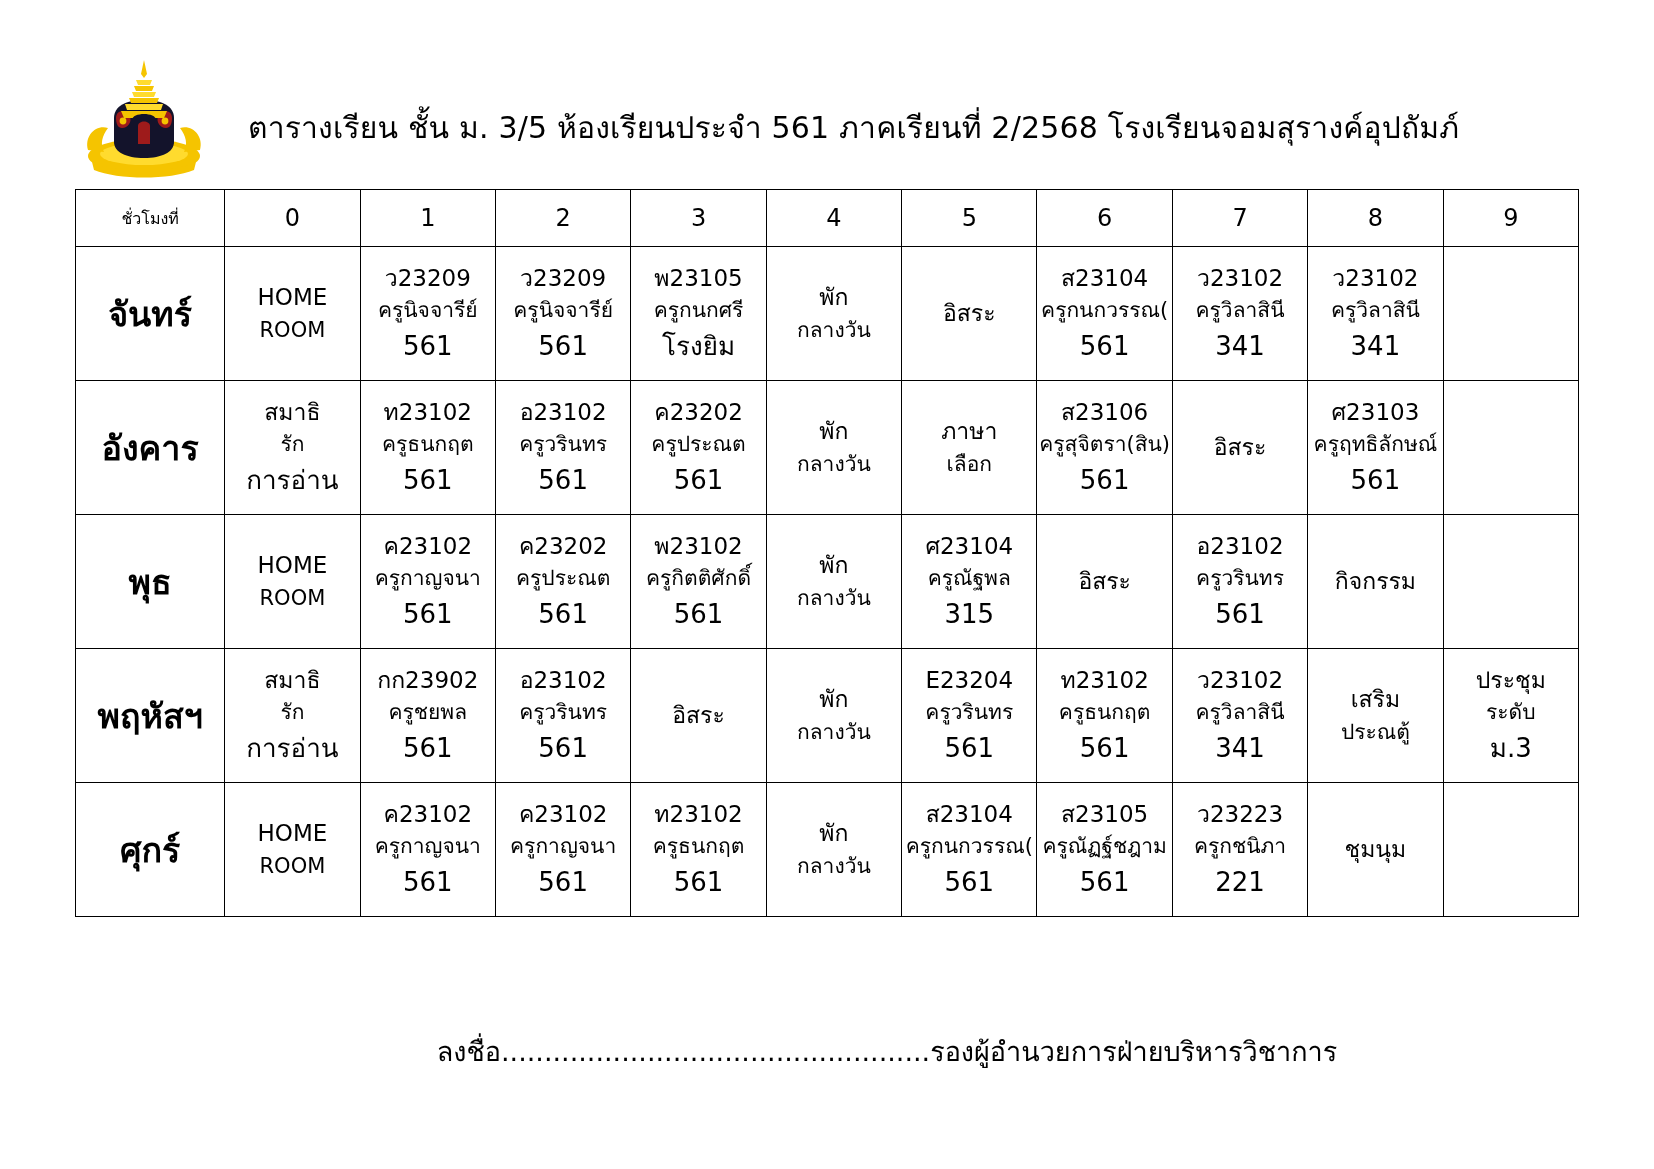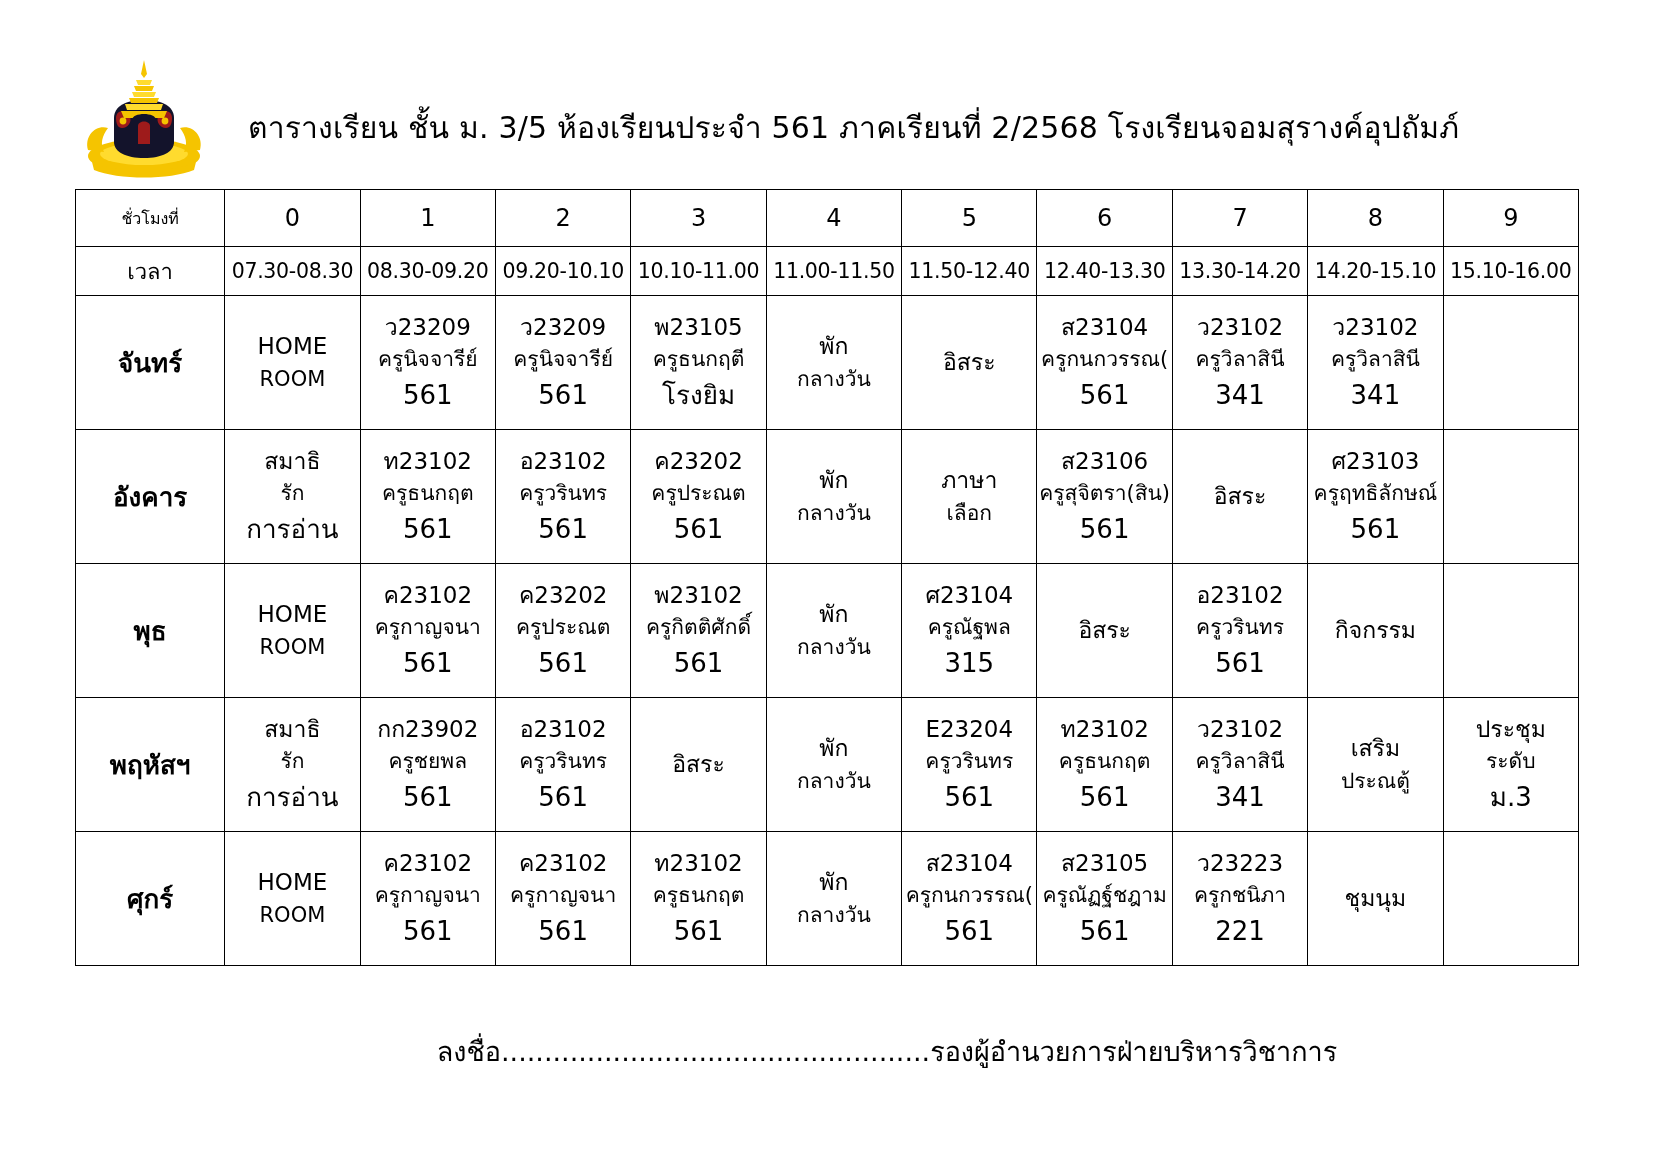--- a/index.html
+++ b/index.html
@@ -78,21 +78,21 @@
   col.c-p0   { width: 127px; }
 
   tr.row-period td { height: 56px; font-size: 24px; }
   tr.row-period td.day-head { font-size: 16px; }
 
   tr.row-time td { height: 48px; font-size: 20.5px; letter-spacing: -0.3px; }
   tr.row-time td.day-head { font-size: 22px; letter-spacing: 0; }
 
   tr.row-day td { height: 133px; }
   tr.row-day td.day-head {
-    font-size: 26px;
+    font-size: 34px;
     font-weight: bold;
   }
 
   .cell {
     display: flex;
     flex-direction: column;
     align-items: center;
     justify-content: center;
     height: 100%;
     gap: 2px;
@@ -184,33 +184,20 @@
         <td class="serif">2</td>
         <td class="serif">3</td>
         <td class="serif">4</td>
         <td class="serif">5</td>
         <td class="serif">6</td>
         <td class="serif">7</td>
         <td class="serif">8</td>
         <td class="serif">9</td>
       </tr>
 
-      <tr class="row-time">
-        <td class="day-head">เวลา</td>
-        <td class="serif">07.30-08.30</td>
-        <td class="serif">08.30-09.20</td>
-        <td class="serif">09.20-10.10</td>
-        <td class="serif">10.10-11.00</td>
-        <td class="serif">11.00-11.50</td>
-        <td class="serif">11.50-12.40</td>
-        <td class="serif">12.40-13.30</td>
-        <td class="serif">13.30-14.20</td>
-        <td class="serif">14.20-15.10</td>
-        <td class="serif">15.10-16.00</td>
-      </tr>
 
       <tr class="row-day">
         <td class="day-head">จันทร์</td>
         <td>
             <div class="cell">
               <span class="l1">HOME</span>
               <span class="l2">ROOM</span>
             </div>
           </td>
         <td>
@@ -223,21 +210,21 @@
         <td>
             <div class="cell">
               <span class="l1">ว23209</span>
               <span class="l2">ครูนิจจารีย์</span>
               <span class="l3">561</span>
             </div>
           </td>
         <td>
             <div class="cell">
               <span class="l1">พ23105</span>
-              <span class="l2">ครูธนกฤตี</span>
+              <span class="l2">ครูกนกศรี</span>
               <span class="l3">โรงยิม</span>
             </div>
           </td>
         <td>
             <div class="cell">
               <span class="l1">พัก</span>
               <span class="l2">กลางวัน</span>
             </div>
           </td>
         <td>

